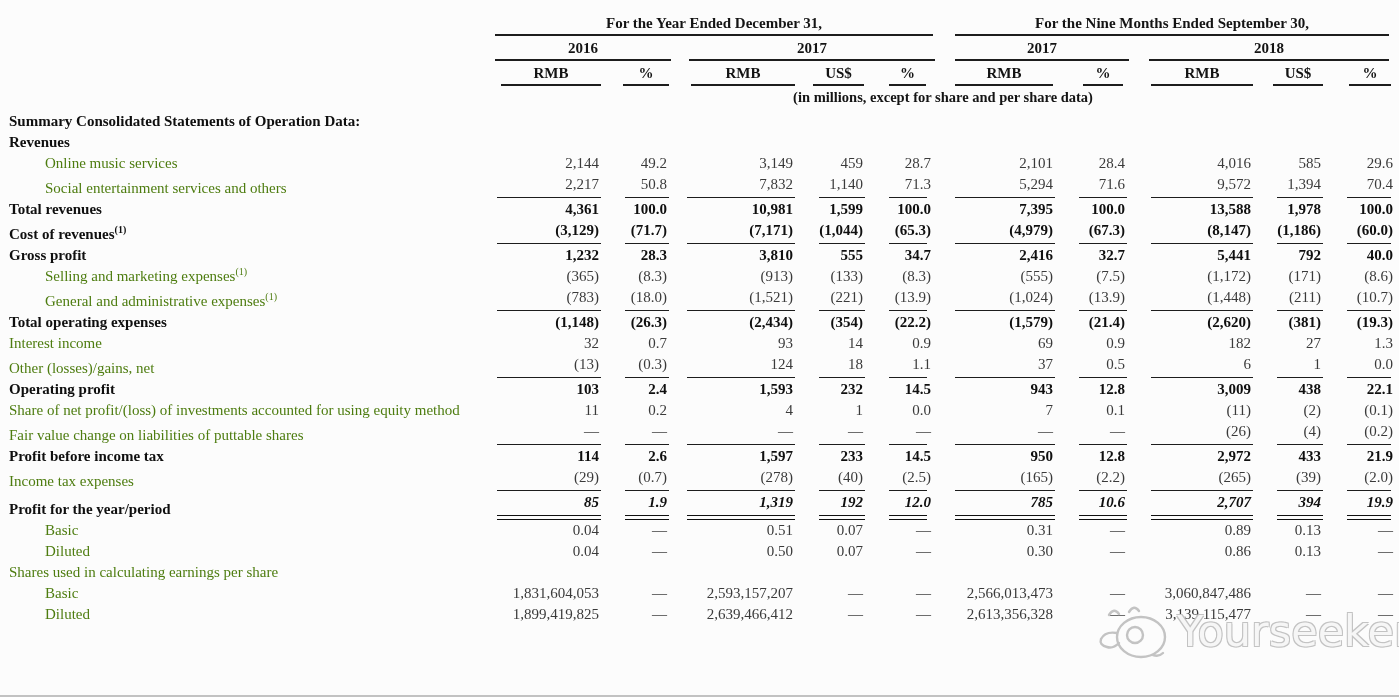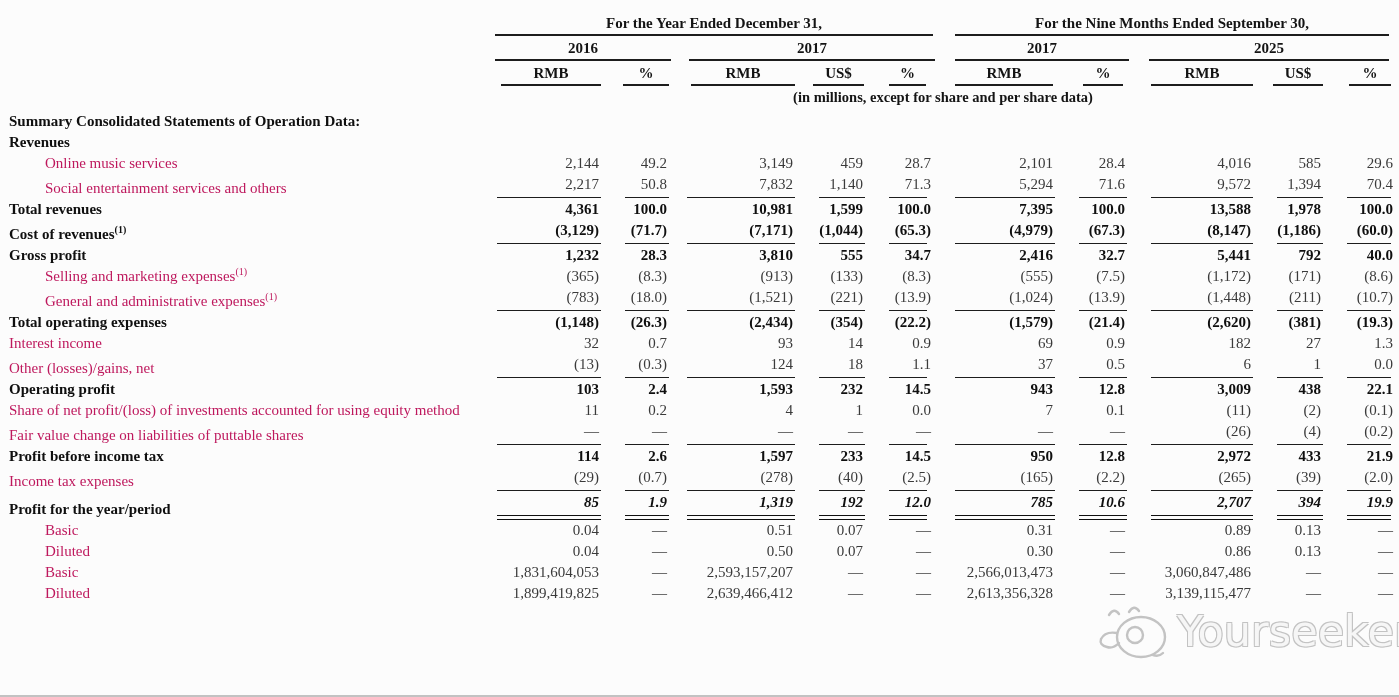--- a/index.html
+++ b/index.html
@@ -34,21 +34,21 @@
   #hrowC td:nth-child(6) .seg{margin:0 9px 0 22px;}
   #hrowC td:nth-child(7) .seg{margin:0 4px 0 20px;}
   #hrowC td:nth-child(8) .seg{margin:0 6px 0 26px;}
   #hrowC td:nth-child(9) .seg{margin:0 2px 0 22px;}
   #hrowC td:nth-child(10) .seg{margin:0 2px 0 18px;}
   #hrowC td:nth-child(11) .seg{margin:0 6px 0 24px;}
   #hrowD td{font-size:14.5px;padding:2px 0 5px 0;font-family:Liberation Serif, serif;}
 
   
   tbody td{font-size:15px;line-height:21px;vertical-align:bottom;}
-  .lbl{color:#be185d;}
+  .lbl{color:#4d7c0f;}
   .ind0{padding-left:34px;text-indent:-26px;}
   .ind1{padding-left:44px;}
   .val{text-align:right;padding-right:4px;position:relative;color:#3a3a3a;white-space:nowrap;}
   tr.b .val,tr.b .lbl{font-weight:bold;color:#0f0f0f;}
   tr.gap td{padding-top:9px;}
 
   tr.ru td.val{padding-bottom:4px;}
   tr.ru td.val::after{content:"";position:absolute;left:22px;right:2px;bottom:1px;border-bottom:1.8px solid #1d1d1d;}
   tr.ru td.val:nth-child(2)::after{left:8px;}
   tr.ru td.val:nth-child(4)::after{left:16px;}
@@ -116,21 +116,21 @@
         <td colspan="2">
             <div class="seg">2016</div>
           </td>
         <td colspan="3">
             <div class="seg">2017</div>
           </td>
         <td colspan="2">
             <div class="seg">2017</div>
           </td>
         <td colspan="3">
-            <div class="seg">2025</div>
+            <div class="seg">2018</div>
           </td>
       </tr>
       <tr id="hrowC">
         <td></td>
         <td>
             <div class="seg">RMB</div>
           </td>
         <td>
             <div class="seg">%</div>
           </td>
@@ -399,20 +399,24 @@
           <td class="val">0.04</td>
           <td class="val">—</td>
           <td class="val">0.50</td>
           <td class="val">0.07</td>
           <td class="val">—</td>
           <td class="val">0.30</td>
           <td class="val">—</td>
           <td class="val">0.86</td>
           <td class="val">0.13</td>
           <td class="val">—</td>
+        </tr>
+        <tr>
+          <td class="lbl ind0">Shares used in calculating earnings per share</td>
+          <td colspan="10"></td>
         </tr>
         <tr>
           <td class="lbl ind1">Basic</td>
           <td class="val">1,831,604,053</td>
           <td class="val">—</td>
           <td class="val">2,593,157,207</td>
           <td class="val">—</td>
           <td class="val">—</td>
           <td class="val">2,566,013,473</td>
           <td class="val">—</td>

